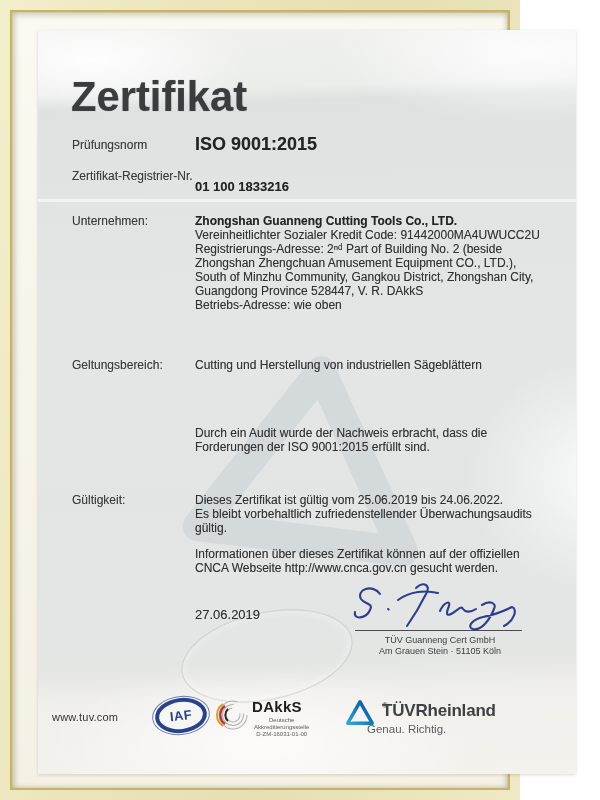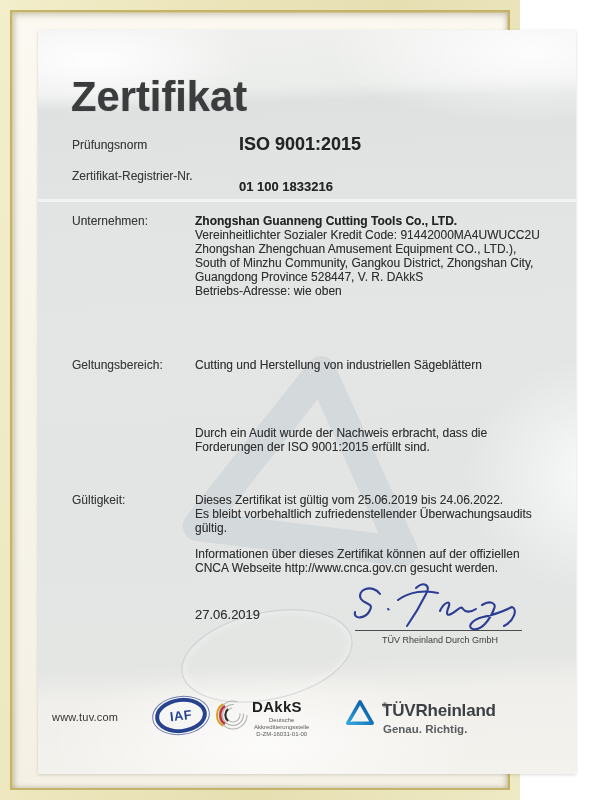--- a/index.html
+++ b/index.html
@@ -31,21 +31,21 @@
   .watermark{left:128px;top:318px;width:278px;height:218px;opacity:.5;}
   .seal{left:142px;top:582px;width:172px;height:86px;border-radius:50%;
     border:1px solid rgba(170,176,182,.38);
     box-shadow:inset 0 0 10px rgba(255,255,255,.6), inset 0 0 2px rgba(160,166,172,.3);
     transform:rotate(-12deg);}
 
   
   .t{font-size:12px;line-height:14px;text-shadow:0 0 .6px rgba(70,70,70,.45);}
   .lbl{left:34px;color:#3a3a3b;}
   .val{left:157px;}
-  .bold{font-weight:bold;color:#242425;margin-left:44px;}
+  .bold{font-weight:bold;color:#242425;}
 
   .title{left:33px;top:44px;font-size:43px;line-height:44px;font-weight:600;
     color:#3b3c3e;letter-spacing:0;transform:scaleX(.97);transform-origin:left;
     text-shadow:0 0 1px rgba(40,40,40,.4);}
 
   .iso-val{top:104px;font-size:18px;line-height:20px;}
   .reg-val{top:150px;font-size:13px;text-align:center;}
 
   .blk{width:360px;}
   .sig-script{left:308px;top:548px;width:182px;height:56px;}
@@ -59,21 +59,21 @@
   .iaf-inner{position:static;width:44px;height:27px;border:4px solid #27428f;border-radius:50%;
     display:flex;align-items:center;justify-content:center;background:#f6f6f4;}
   .iaf-txt{position:static;font-size:13px;font-weight:bold;color:#27428f;letter-spacing:.5px;}
   .dakks{left:176px;top:665px;width:120px;height:52px;text-align:center;}
   .dakks-mark{left:0;top:2px;width:36px;height:36px;}
   .dakks-name{left:38px;top:3px;font-size:15px;font-weight:bold;color:#1e1e1c;letter-spacing:.3px;}
   .dakks-sub{left:40px;top:22px;font-size:6px;line-height:7px;color:#5a5a58;}
   .tuv-logo{left:306px;top:668px;width:32px;height:29px;}
   .tuv-brand{left:344px;top:671px;font-size:17px;font-weight:bold;color:#3d4145;letter-spacing:-.2px;}
   .tuv-brand sup{font-size:8px;color:#4a4e52;}
-  .tuv-tag{left:345px;top:693px;font-size:11.5px;font-weight:bold;color:#595d60;}
+  .tuv-tag{left:329px;top:693px;font-size:11.5px;font-weight:normal;color:#595d60;}
 </style>
 </head>
 <body>
 
 <div class="frame">
   <div class="frame-lip"></div>
   <div class="mat"></div>
 
   <div class="paper">
     <div class="band-line"></div>
@@ -89,20 +89,21 @@
     <div class="t lbl" style="top:108px">Prüfungsnorm</div>
     <div class="t val bold iso-val">ISO 9001:2015</div>
 
     <div class="t lbl" style="top:139px">Zertifikat-Registrier-Nr.</div>
     <div class="t val bold reg-val">01 100 1833216</div>
 
     <div class="t lbl" style="top:184px">Unternehmen:</div>
     <div class="t val blk" style="top:184px">
       <div style="position:static;font-weight:bold;color:#242425">Zhongshan Guanneng Cutting Tools Co., LTD.</div>
       <div style="position:static">Vereinheitlichter Sozialer Kredit Code: 91442000MA4UWUCC2U</div>
+      <div style="position:static">Registrierungs-Adresse: 2ⁿᵈ Part of Building No. 2 (beside</div>
       <div style="position:static">Zhongshan Zhengchuan Amusement Equipment CO., LTD.),</div>
       <div style="position:static">South of Minzhu Community, Gangkou District, Zhongshan City,</div>
       <div style="position:static">Guangdong Province 528447, V. R. DAkkS</div>
       <div style="position:static">Betriebs-Adresse: wie oben</div>
     </div>
 
     <div class="t lbl" style="top:328px">Geltungsbereich:</div>
     <div class="t val blk" style="top:328px">Cutting und Herstellung von industriellen Sägeblättern</div>
 
     <div class="t val blk" style="top:396px">
@@ -128,21 +129,22 @@
         <path d="M34,16 C26,5 10,12 15,21 C18,26 28,25 24,32 C20,41 7,42 9,34"></path>
         <path d="M42,31 l.6,.4"></path>
         <path d="M70,10 C78,3 85,7 80,16 C75,26 68,38 61,48"></path>
         <path d="M52,22 C64,13 80,12 92,15"></path>
         <path d="M94,33 C98,24 105,22 103,28 C101,33 99,39 105,36 C111,33 115,27 117,31 C119,34 124,35 130,31"></path>
         <path d="M136,27 C144,22 151,25 148,31 C144,41 136,53 127,51 C120,49 127,41 137,39 C147,37 158,33 166,29 C172,31 168,43 158,48"></path>
       </g>
     </svg>
     <div class="sig-line"></div>
     <div class="sig-org">
-      <div style="position:static">TÜV Rheinland Durch GmbH</div>
+      <div style="position:static">TÜV Guanneng Cert GmbH</div>
+      <div style="position:static">Am Grauen Stein · 51105 Köln</div>
     </div>
 
     <div class="tuv-web">www.tuv.com</div>
 
     <div class="iaf">
       <div class="iaf-inner">
         <span class="iaf-txt">IAF</span>
       </div>
     </div>
 

